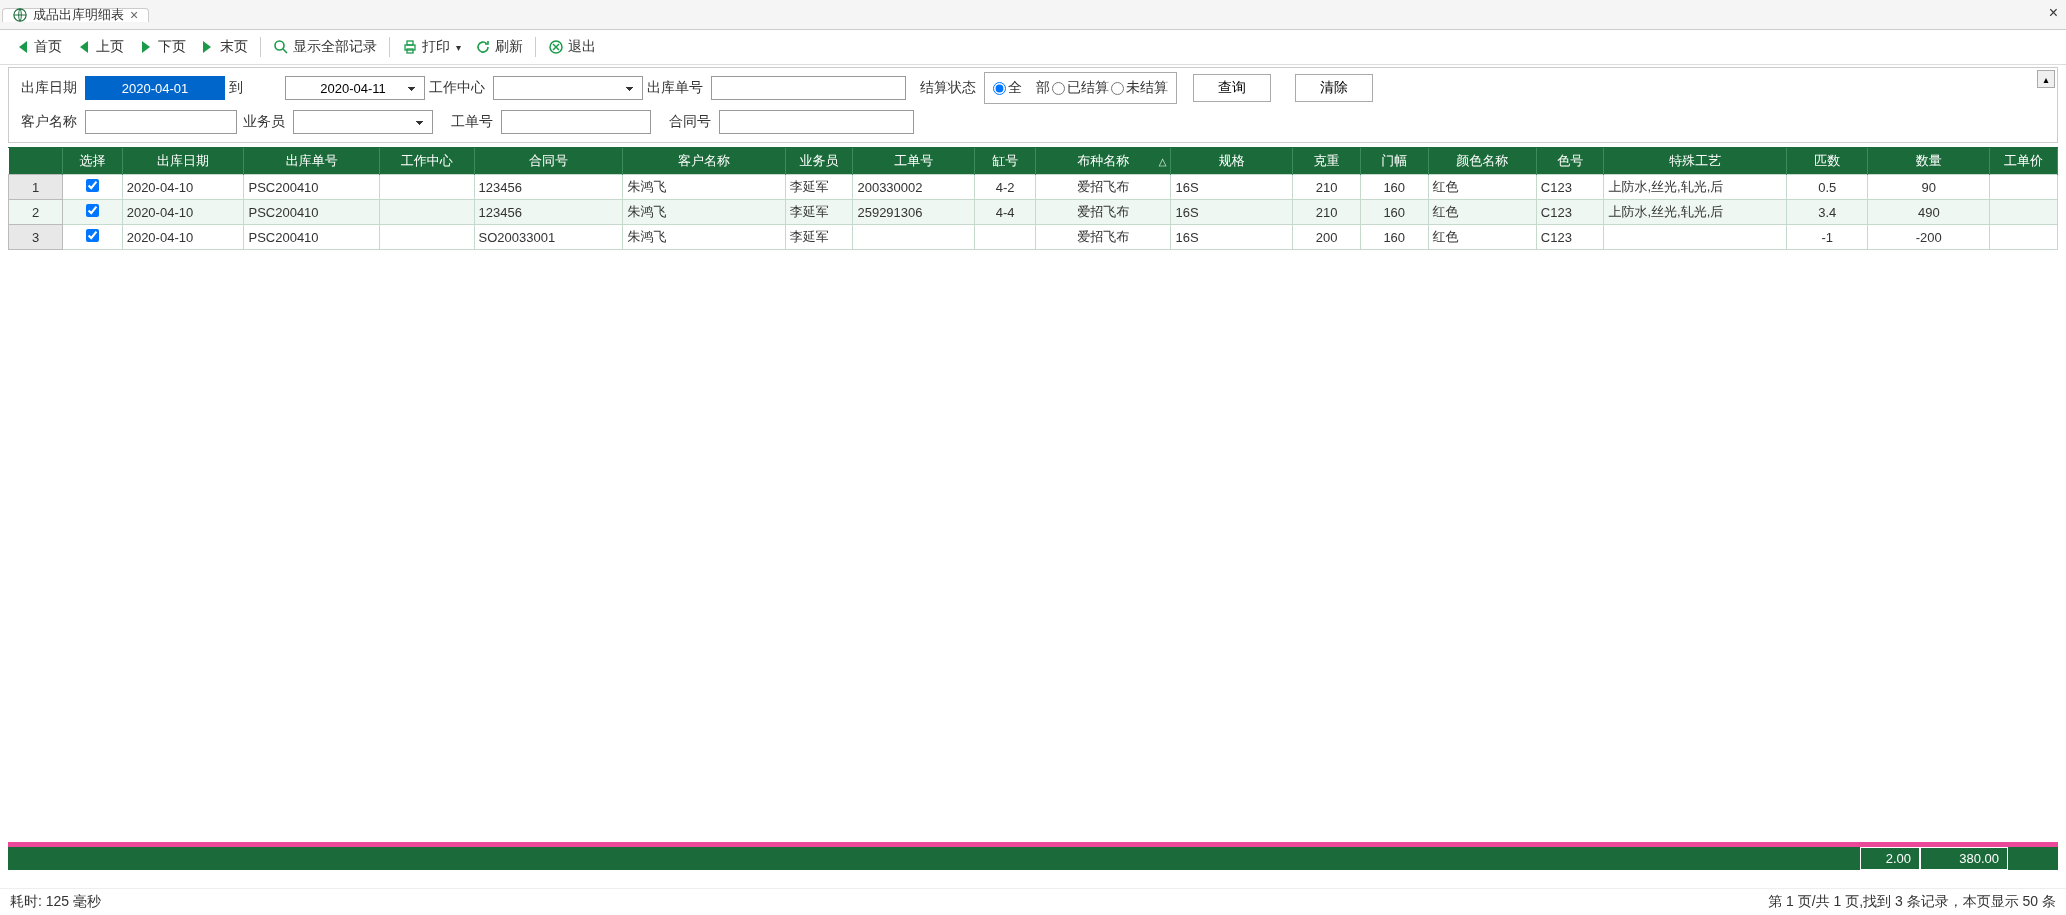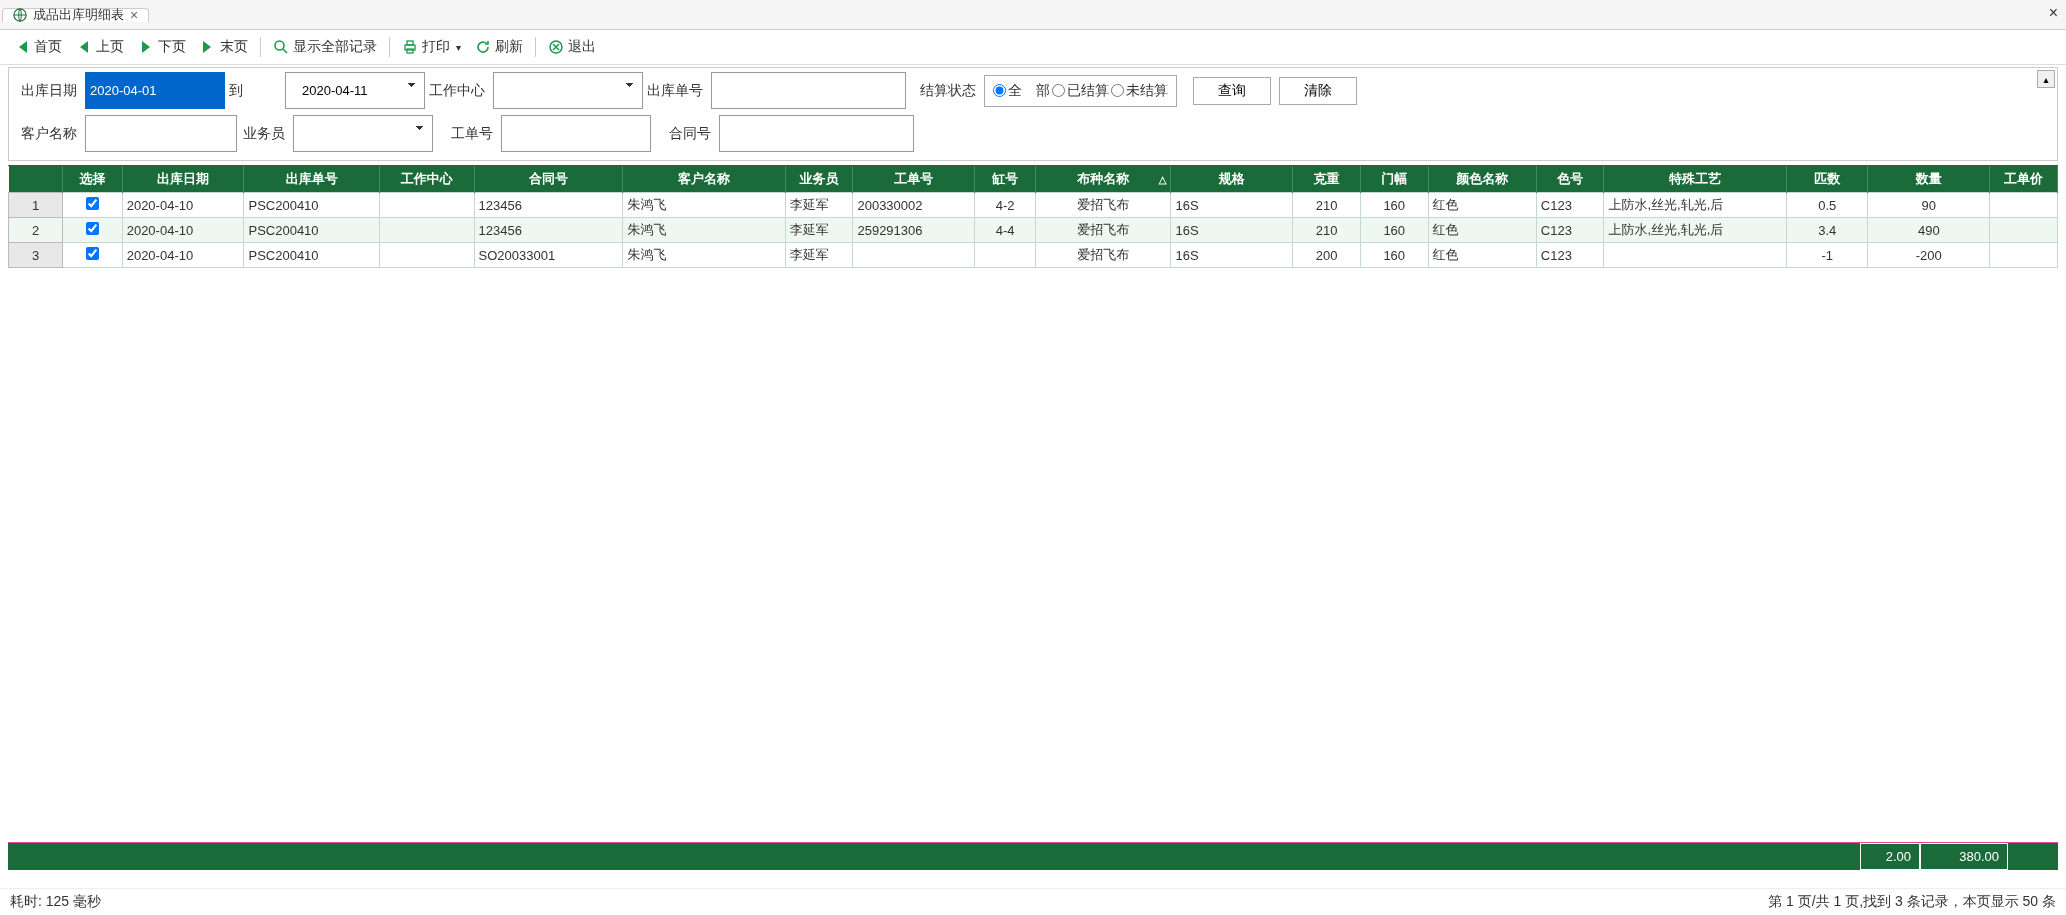--- a/index.html
+++ b/index.html
@@ -22,43 +22,43 @@
 .tbtn .ticon svg { width: 16px; height: 16px; display: block; }
 .tsep { width: 1px; height: 20px; background: #ccc; margin: 0 4px; }
 .dropdown-arrow { font-size: 10px; color: #333; margin-left: 2px; }
 
 
 .query-panel { border: 1px solid #ccc; margin: 2px 8px 4px 8px; padding: 4px 8px 8px 8px; background: #fff; position: relative; }
 .query-title { font-size: 13px; margin-bottom: 6px; }
 .query-rows { display: flex; flex-direction: column; gap: 6px; }
 .query-row { display: flex; align-items: center; gap: 4px; }
 .qlabel { display: inline-block; text-align: right; padding-right: 4px; font-size: 14px; }
-.qinput, .qselect { border: 1px solid #999; height: 37px; padding: 0 4px; font-size: 13px; background: #fff; }
+.qinput, .qselect { border: 1px solid #999; height: 24px; padding: 0 4px; font-size: 13px; background: #fff; text-align: center; }
 .qinput.highlight { background: #0066cc; color: #fff; border: 1px solid #0066cc; }
 .qselect { appearance: none; background-image: linear-gradient(45deg, transparent 50%, #333 50%), linear-gradient(135deg, #333 50%, transparent 50%); background-position: calc(100% - 12px) 10px, calc(100% - 8px) 10px; background-size: 4px 4px, 4px 4px; background-repeat: no-repeat; padding-right: 20px; padding-left: 16px; }
 .radio-group { display: inline-flex; align-items: center; gap: 2px; border: 1px solid #aaa; padding: 6px 8px; }
 .radio-group label { display: inline-flex; align-items: center; gap: 2px; font-size: 14px; }
-.qbuttons { display: inline-flex; gap: 8px; margin-left: 12px; }
+.qbuttons { display: inline-flex; gap: 24px; margin-left: 12px; }
 .qbtn { border: 1px solid #aaa; background: #fff; padding: 4px 24px; cursor: pointer; font-size: 14px; }
 .collapse-btn { position: absolute; top: 2px; right: 2px; border: 1px solid #aaa; background: #f0f0f0; width: 18px; height: 18px; font-size: 10px; cursor: pointer; display: flex; align-items: center; justify-content: center; }
 
 
 .table-wrap { flex: 1; margin: 0 8px; overflow: hidden; display: flex; flex-direction: column; border-top: 1px solid #1b6b3a; }
 .table-scroll { flex: 1; overflow: auto; }
 table { border-collapse: collapse; width: 100%; table-layout: fixed; }
-thead th { background: #1b6b3a; color: #fff; font-weight: bold; padding: 4px 2px; border-right: 1px solid #3d8a5a; font-size: 13px; text-align: center; position: relative; white-space: nowrap; overflow: hidden; }
+thead th { background: #1b6b3a; color: #fff; font-weight: normal; padding: 4px 2px; border-right: 1px solid #3d8a5a; font-size: 13px; text-align: center; position: relative; white-space: nowrap; overflow: hidden; }
 thead th.rownum { background: #1b6b3a; }
 thead th .sort-ind { position: absolute; right: 4px; top: 50%; transform: translateY(-50%); font-size: 10px; color: #dff0e4; }
 tbody td { border: 1px solid #c5d9cc; padding: 3px 4px; font-size: 13px; background: #fff; white-space: nowrap; overflow: hidden; }
 tbody tr:nth-child(even) td { background: #eef7f1; }
 tbody td.rownum { background: #e8e8e8; text-align: center; border: 1px solid #bbb; }
 tbody td.center { text-align: center; }
 
 
-.summary-row { display: flex; background: #1b6b3a; color: #fff; height: 28px; align-items: stretch; border-top: 1px solid #ec4899; }
+.summary-row { display: flex; background: #1b6b3a; color: #fff; height: 28px; align-items: stretch; border-top: 5px solid #ec4899; }
 .summary-row .sfill { flex: 1; }
 .summary-row .scell { border: 1px solid #fff; background: #1b6b3a; display: flex; align-items: center; justify-content: flex-end; padding: 0 8px; font-size: 13px; }
 
 
 .hscroll { height: 18px; margin: 0 8px; overflow-x: scroll; overflow-y: hidden; }
 .hscroll-inner { height: 1px; }
 
 
 .status-bar { display: flex; justify-content: space-between; align-items: center; padding: 4px 10px; font-size: 14px; border-top: 1px solid #eee; background: #fff; }
 </style>

